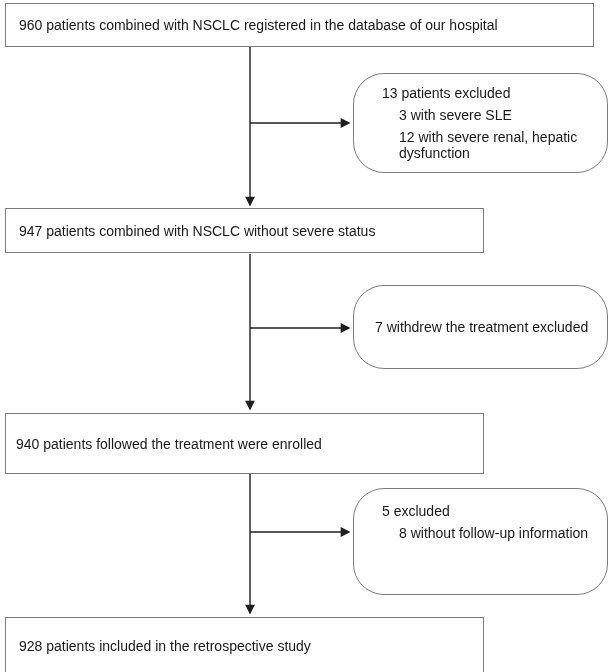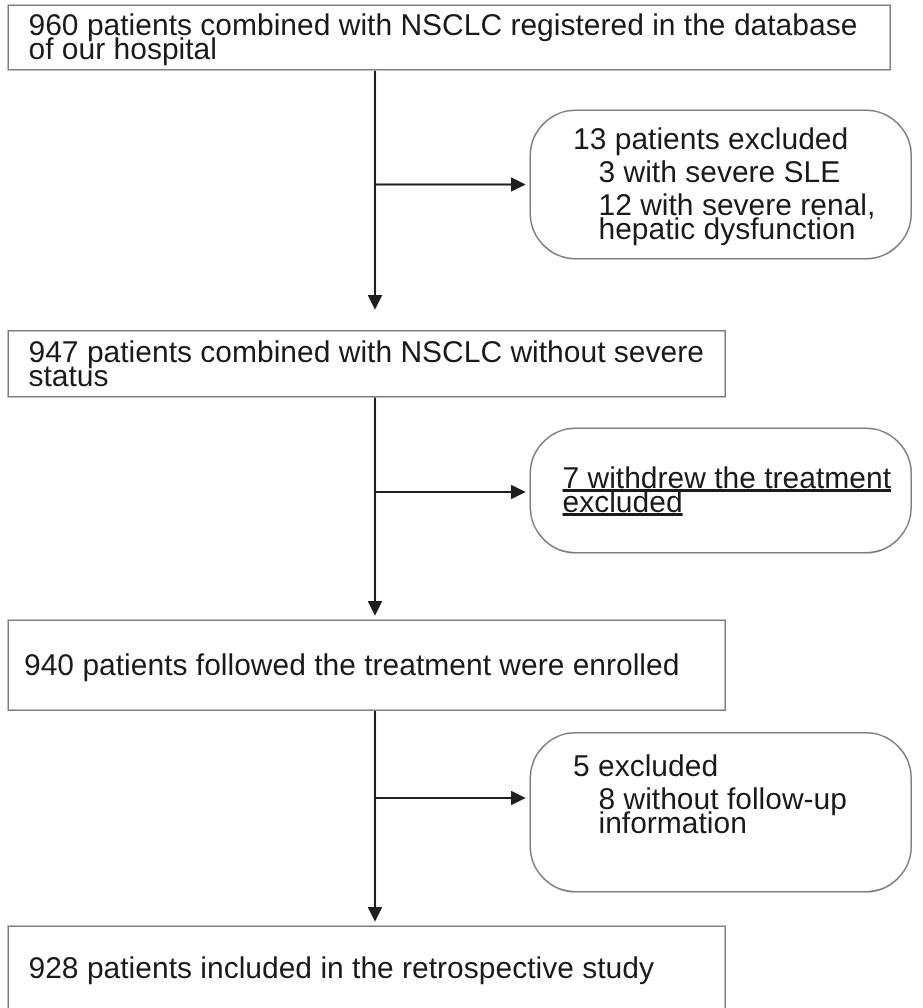--- a/index.html
+++ b/index.html
@@ -6,21 +6,21 @@
     margin: 0;
     padding: 0;
     background: #ffffff;
   }
   .canvas {
     position: relative;
     width: 615px;
     height: 672px;
     background: #ffffff;
     font-family: "Liberation Sans", "DejaVu Sans", sans-serif;
-    font-size: 20px;
+    font-size: 14px;
     color: #1a1a1a;
     overflow: hidden;
   }
   .arrows {
     position: absolute;
     left: 0; top: 0;
     width: 615px; height: 672px;
     pointer-events: none;
   }
   .box {
@@ -30,41 +30,40 @@
     background: #ffffff;
   }
   .main {
     display: flex;
     align-items: center;
     padding-left: 13px;
     padding-right: 8px;
     line-height: 16px;
   }
   .box-960 { left: 5px;  top: 3px;   width: 589px; height: 44px; }
-  .box-947 { left: 5px;  top: 220px; width: 479px; height: 45px; }
+  .box-947 { left: 5px;  top: 208px; width: 479px; height: 45px; }
   .box-940 { left: 5px;  top: 413px; width: 479px; height: 61px; padding-left: 10px; }
   .box-928 { left: 5px;  top: 617px; width: 479px; height: 58px; }
 
   .side {
     line-height: 16px;
     border-radius: 31px;
   }
   .side-13 { left: 353px; top: 73px;  width: 255px; height: 100px; padding-top: 11px; }
   .side-7  { left: 353px; top: 285px; width: 255px; height: 84px;  display: flex; align-items: center; }
   .side-12 { left: 353px; top: 488px; width: 255px; height: 107px; padding-top: 14px; }
 
   .side-title {
     padding-left: 28px;
     padding-right: 8px;
     margin-bottom: 6px;
   }
   .side-7 .side-title {
     padding-left: 21px;
     margin-bottom: 0;
-    text-decoration: underline;
   }
   .side-item {
     padding-left: 45px;
     padding-right: 8px;
     margin-bottom: 6px;
   }
 </style>
 </head>
 <body>
 

